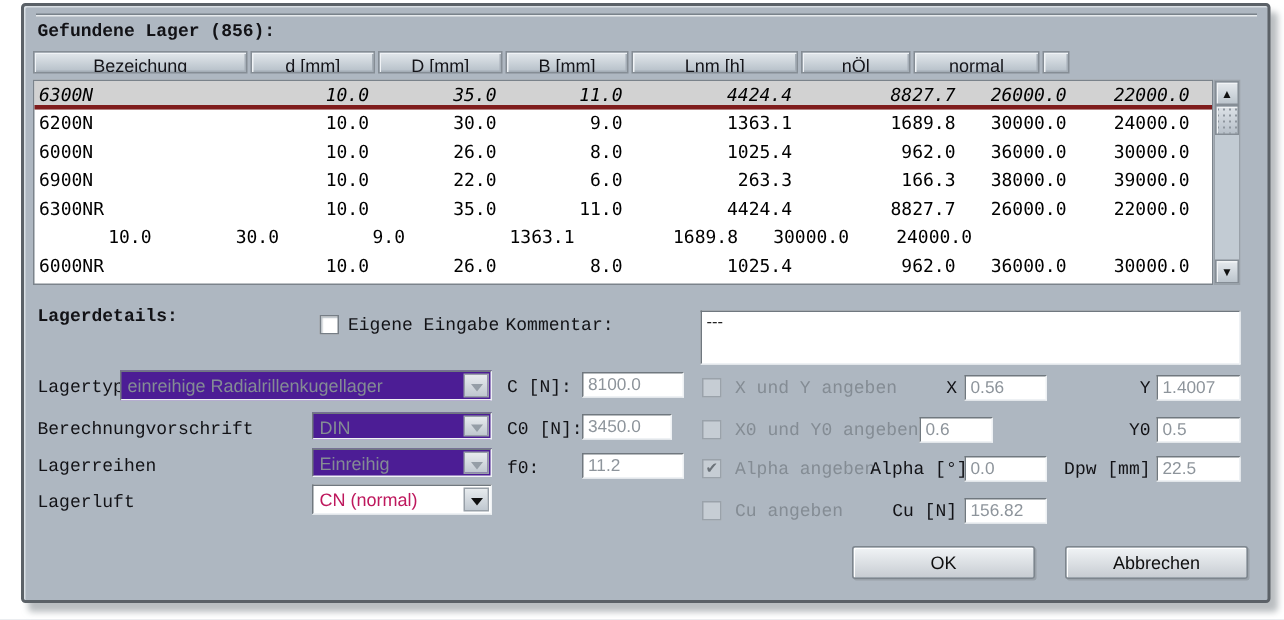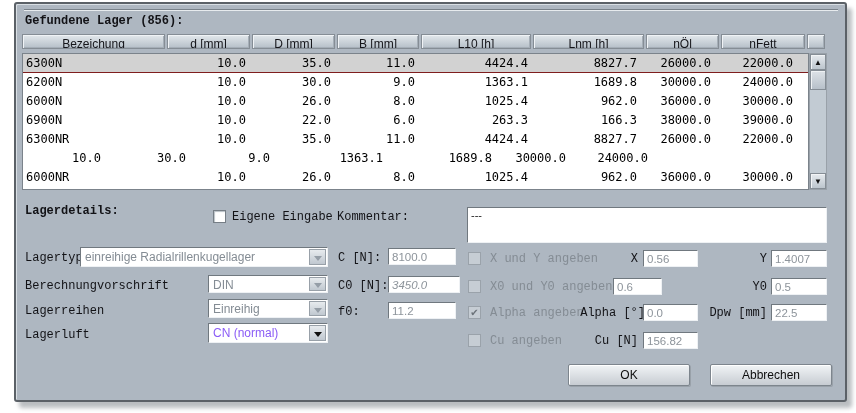--- a/index.html
+++ b/index.html
@@ -17,21 +17,21 @@
   #tbl { left:6px; top:30px; width:806px; height:156px; }
   .thead { position:absolute; left:0; top:0; height:19px; display:flex; }
   .th { height:15px; margin-right:2px; text-align:center; font-size:12px; color:#15151a;
         line-height:18px; background:linear-gradient(#e3e8ec,#b5bfc8);
         border:1px solid #858d95; box-shadow:inset 1px 1px 0 #f0f3f6, inset -1px -1px 0 #a5aeb7;
         overflow:hidden; white-space:nowrap; }
   .bodywrap { position:absolute; left:0; top:19px; width:787px; height:137px;
               background:#ffffff; border:1px solid #7b838b; }
   .trow { display:flex; height:19px; font-family:"DejaVu Sans Mono", monospace;
           font-size:12px; color:#000; }
-  .trow.selected { background:#d2d2d2; border-bottom:1px solid #7f1d1d; }
+  .trow.selected { background:#d2d2d2; border-bottom:3px solid #7f1d1d;font-style:italic; }
   .td { overflow:hidden; white-space:nowrap; line-height:19px; }
   .td.num { text-align:right; }
   .c0{width:145px; padding-left:3px;} .c1{width:85px; padding-right:7px;}
   .c2{width:85px; padding-right:7px;} .c3{width:84px; padding-right:7px;}
   .c4{width:112px; padding-right:6px;} .c5{width:113px; padding-right:10px;}
   .c6{width:75px; padding-right:11px;} .c7{width:86px; padding-right:15px;}
 
   
   .vscroll { position:absolute; left:787px; top:19px; width:18px; height:137px;
              background:#c2cbd3; border:1px solid #99a1a9; }
@@ -54,55 +54,54 @@
          border:1px solid #767e86; box-shadow:inset 1px 1px 1px #b9c0c6; }
   .cbx.gray { background:#c6cdd4; border-color:#9aa2aa; box-shadow:none; }
   .cbx.checked::after { content:"✔"; display:block; font-size:10px; line-height:12px;
                         text-align:center; color:#6b7279; }
   .tfield { position:absolute; height:17px; background:#ffffff; color:#8d949b;
             border:1px solid; border-color:#70787f #eef1f4 #eef1f4 #70787f;
             font-family:"Liberation Sans", sans-serif; font-size:11.5px; padding:0 3px; }
   textarea.kom { background:#ffffff; border:1px solid; border-color:#70787f #eef1f4 #eef1f4 #70787f;
                  resize:none; font-family:"Liberation Sans", sans-serif; font-size:11px;
                  color:#222; padding:1px 3px; overflow:hidden; }
-  .combo { position:absolute; height:19px; background:#ffffff;
+  .combo { position:absolute; height:19px; background:#4c1d95;
            border:1px solid; border-color:#70787f #eef1f4 #eef1f4 #70787f; }
   .combo .cval { position:absolute; left:4px; top:1px; right:20px; font-size:12px;
                  line-height:16px; color:#848c94; overflow:hidden; white-space:nowrap; }
   .combo .cbtn { position:absolute; right:1px; top:1px; bottom:1px; width:17px;
                  background:linear-gradient(#e7ebee,#c0c8d0); border:1px solid #98a0a8; }
   .combo .arr { position:absolute; left:4px; top:6px; width:0; height:0;
                 border-left:4px solid transparent; border-right:4px solid transparent;
                 border-top:5px solid #959ea7; }
   .combo.enabled { background:#ffffff; }
-  .combo.enabled .cval { color:#8b5cf6; }
+  .combo.enabled .cval { color:#be185d; }
   .combo.enabled .arr { border-top-color:#101010; }
 
   .btn { position:absolute; width:122px; height:22px; text-align:center;
          font-size:12px; color:#0e0e0e; line-height:20px;
          background:linear-gradient(#f1f4f6,#c7ccd2); border:1px solid #7d858d;
          box-shadow:inset 1px 1px 0 #ffffff, 1px 1px 0 #99a1a9; border-radius:2px; }
 </style>
 </head>
 <body>
 
 <div id="dialog">
   <div class="abs groove"></div>
   <div class="abs title lbl bold">Gefundene Lager (856):</div>
 
   <div class="abs" id="tbl">
     <div class="thead">
       <div class="th" style="width:143px">Bezeichung</div>
       <div class="th" style="width:83px">d [mm]</div>
       <div class="th" style="width:83px">D [mm]</div>
       <div class="th" style="width:82px">B [mm]</div>
-      <div class="th" style="width:110px">L10 [h]</div>
       <div class="th" style="width:111px">Lnm [h]</div>
       <div class="th" style="width:73px">nÖl</div>
-      <div class="th" style="width:84px">nFett</div>
+      <div class="th" style="width:84px">normal</div>
       <div class="th" style="width:18px; margin-right:0"></div>
     </div>
 
     <div class="bodywrap">
       <div class="trow selected">
         <div class="td c0">6300N</div>
         <div class="td num c1">10.0</div>
         <div class="td num c2">35.0</div>
         <div class="td num c3">11.0</div>
         <div class="td num c4">4424.4</div>
@@ -215,21 +214,21 @@
   <div class="abs combo enabled" style="left:192px; top:319px; width:120px; height:20px">
     <span class="cval">CN (normal)</span>
     <span class="cbtn">
         <span class="arr"></span>
       </span>
   </div>
 
   <div class="abs lbl" style="left:322px; top:247px">C [N]:</div>
   <input class="tfield" style="left: 372px; top: 244px; width: 68px;" value="8100.0">
   <div class="abs lbl" style="left:322px; top:275px">C0 [N]:</div>
-  <input class="tfield" style="left: 372px; top: 272px; width: 72px; font-style: italic;" value="3450.0">
+  <input class="tfield" style="left: 372px; top: 272px; width: 60px;" value="3450.0">
   <div class="abs lbl" style="left:322px; top:301px">f0:</div>
   <input class="tfield" style="left: 372px; top: 298px; width: 68px;" value="11.2">
 
   <div class="abs cbx gray" style="left:452px; top:248px"></div>
   <div class="abs lbl dis" style="left:474px; top:248px">X und Y angeben</div>
   <div class="abs lbl" style="left:520px; top:248px; width:102px; text-align:right">X</div>
   <input class="tfield" style="left: 627px; top: 246px; width: 55px;" value="0.56">
   <div class="abs lbl" style="left:650px; top:248px; width:101px; text-align:right">Y</div>
   <input class="tfield" style="left: 755px; top: 246px; width: 56px;" value="1.4007">
 

